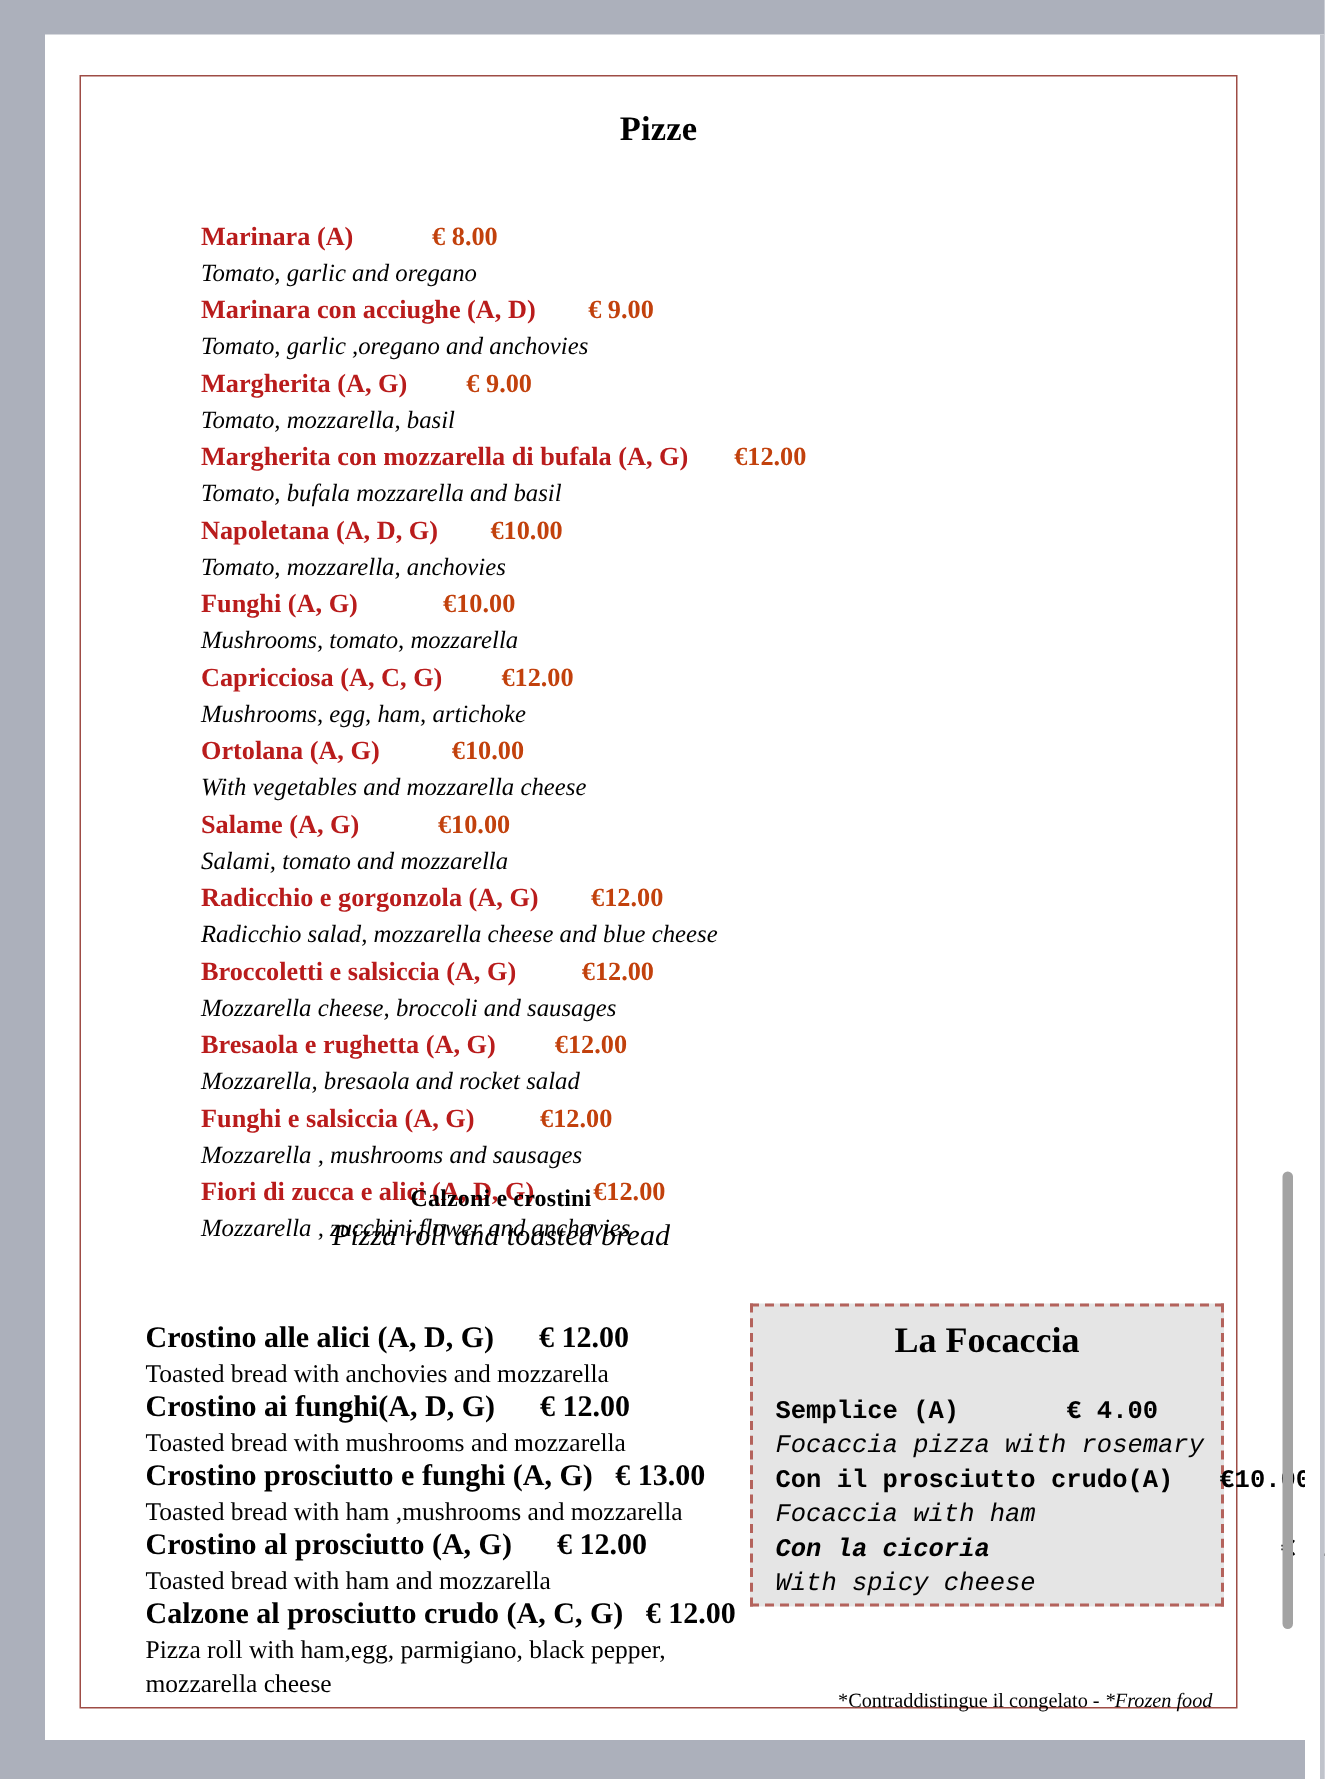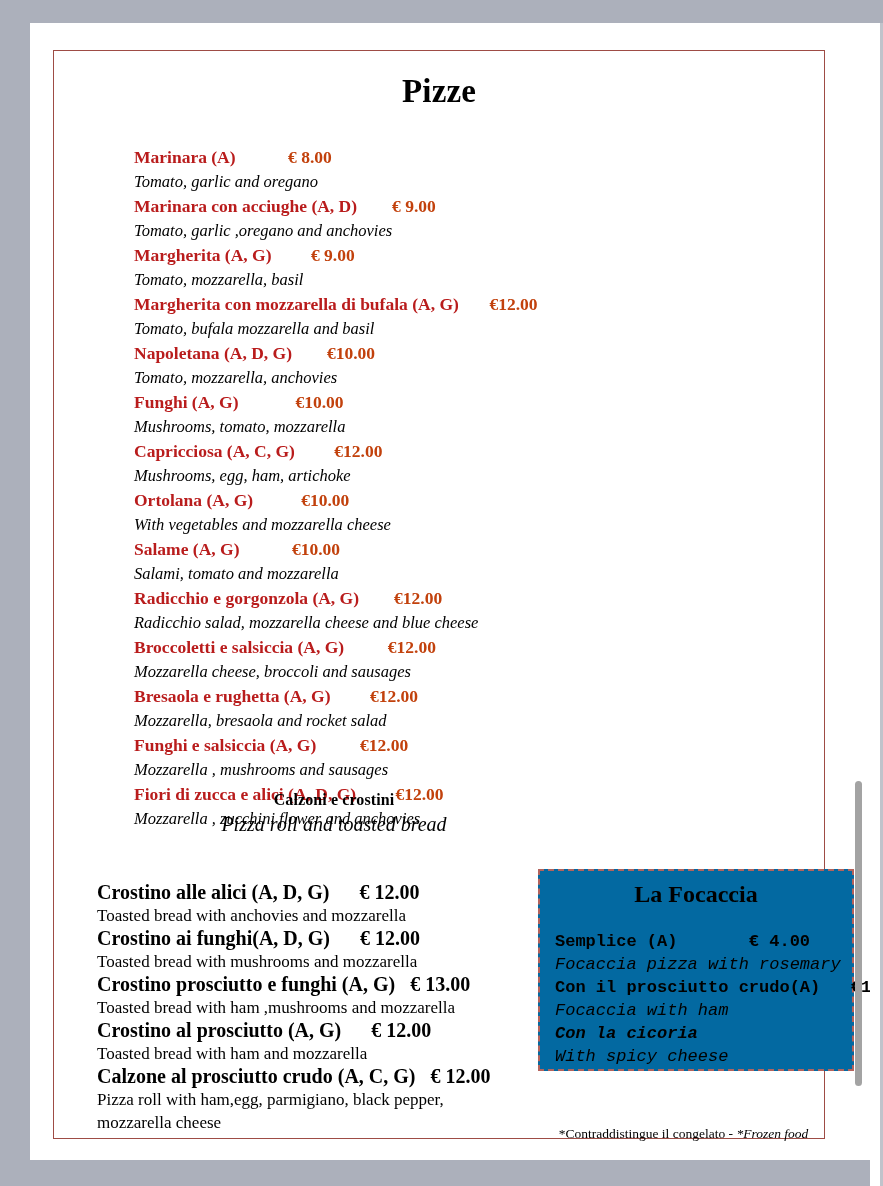--- a/index.html
+++ b/index.html
@@ -66,21 +66,21 @@
     top: 23px;
     width: 3px;
     height: 1163px;
     background: #c0c3cb;
   }
 
   
   .sec-title {
     text-align: center;
     font-weight: bold;
-    font-size: 33px;
+    font-size: 23px;
     color: #000;
     letter-spacing: 0.1px;
   }
   .sec-sub {
     text-align: center;
     font-style: italic;
     font-size: 20px;
     color: #000;
   }
 
@@ -140,27 +140,27 @@
     font-size: 17px;
     line-height: 23px;
     color: #000;
     white-space: pre;
     font-family: Liberation Serif, serif;
   }
 
   
   #focaccia-box {
     position: absolute;
-    left: 484px;
+    left: 446px;
     top: 818px;
     width: 316px;
     height: 202px;
     border: 2px dashed #b4635c;
     box-sizing: border-box;
-    background: #0369a1;
+    background: #e5e5e5;
   }
   #focaccia-title {
     text-align: center;
     font-weight: bold;
     font-size: 24px;
     margin-top: 10px;
     color: #000;
   }
   #focaccia-items {
     margin-top: 22px;

